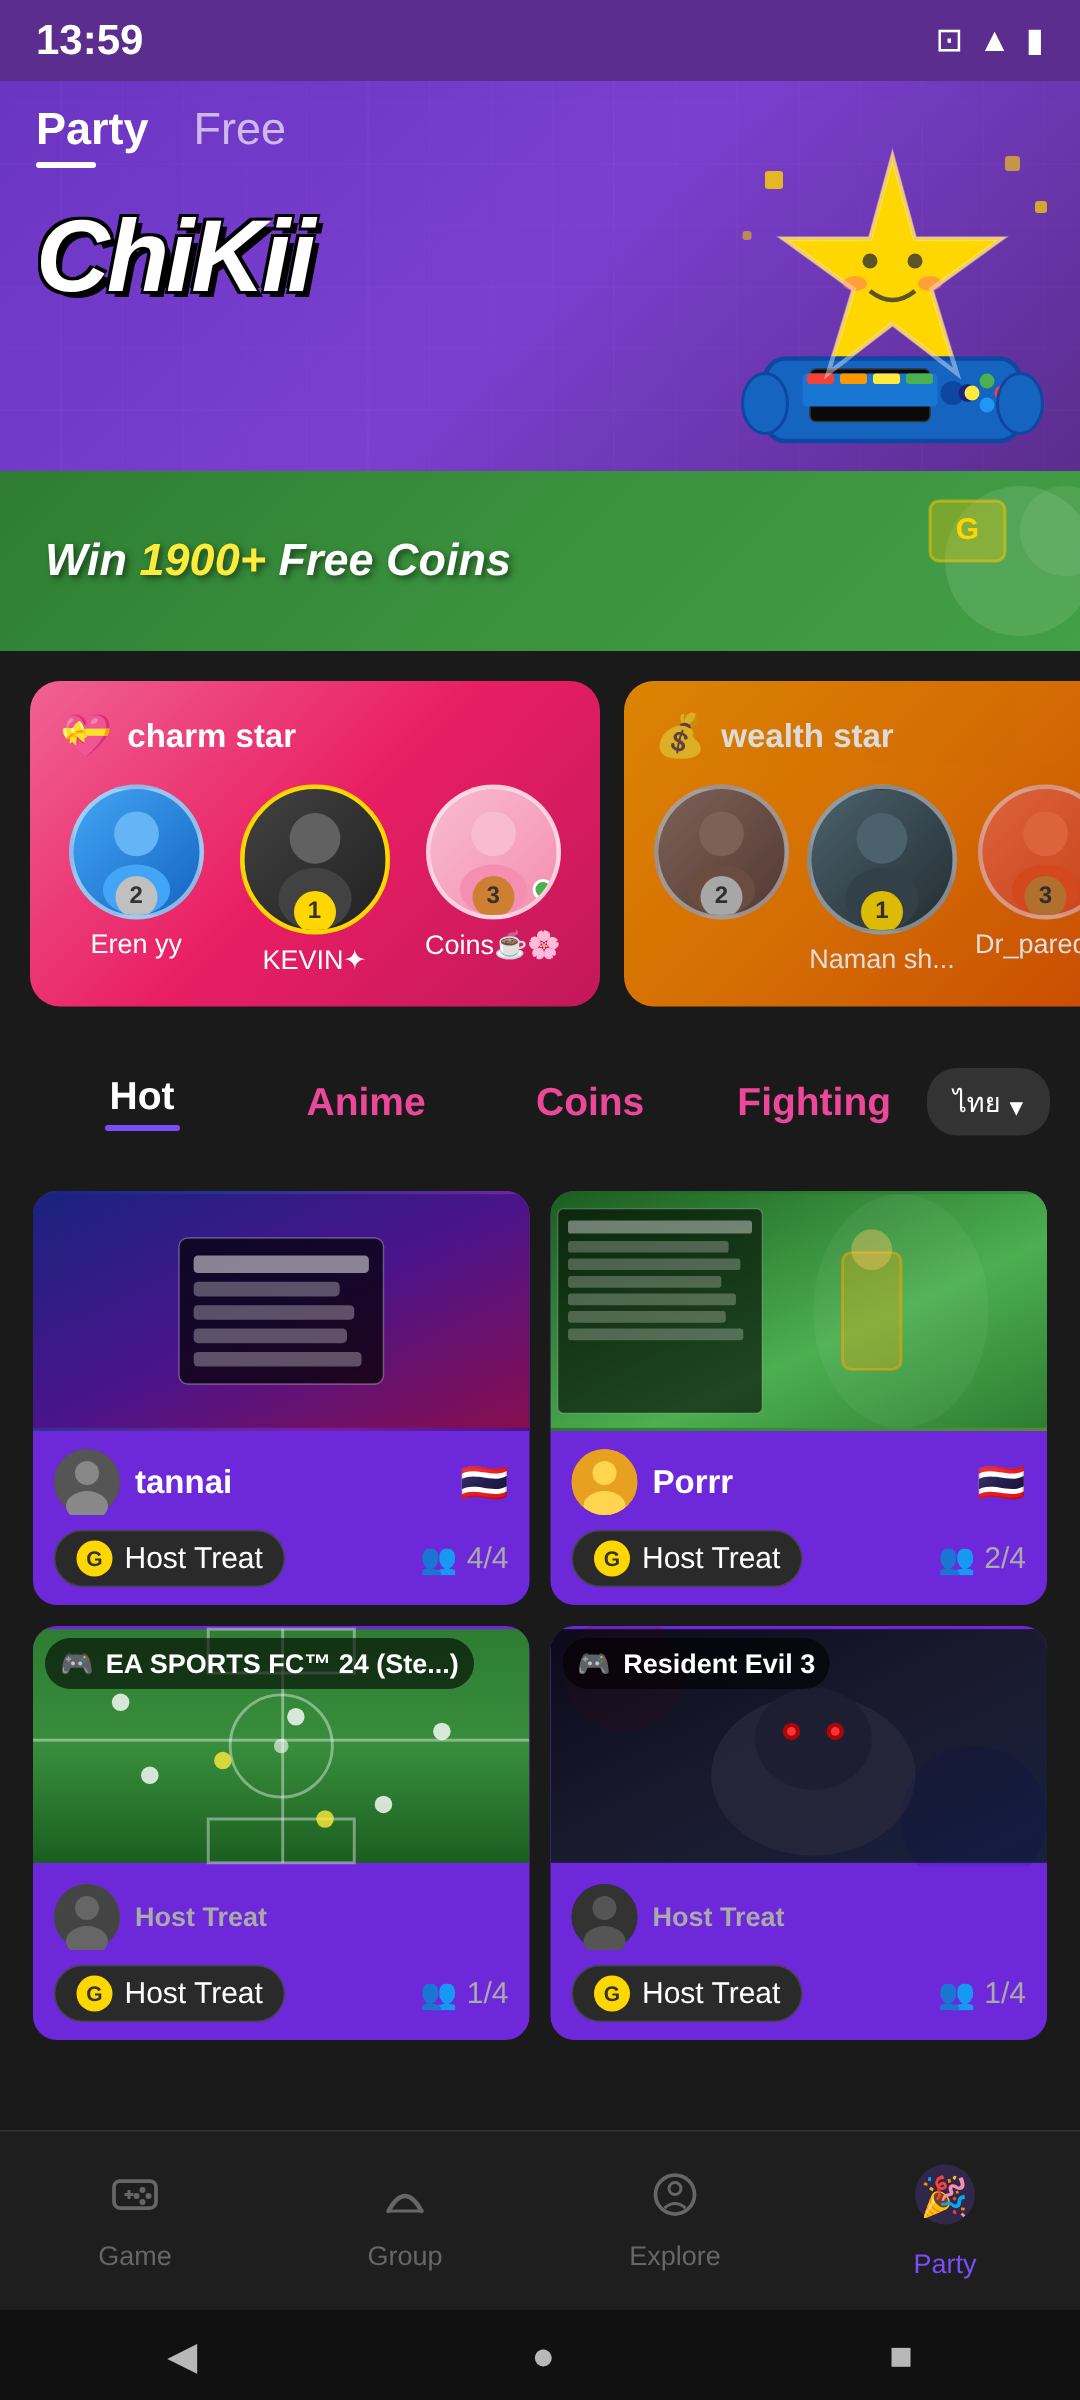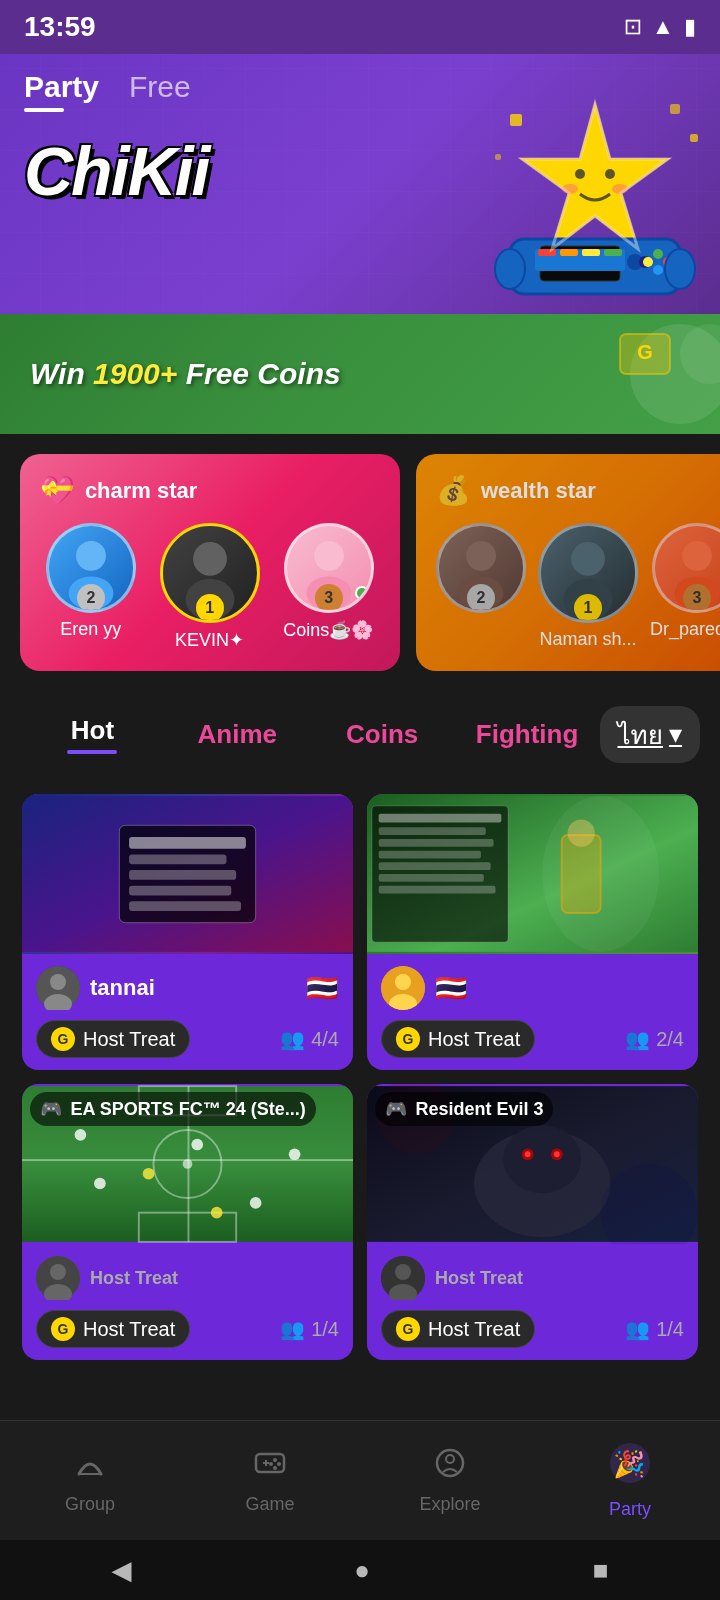--- a/index.html
+++ b/index.html
@@ -234,27 +234,26 @@
       width: 50px;
       height: 4px;
       background: #7c4dff;
       border-radius: 2px;
       margin: 4px auto 0;
     }
     .lang-btn {
       padding: 8px 18px;
       background: #333;
       border-radius: 20px;
-      font-size: 26px;
-      color: #fff;
-      display: flex;
-      align-items: center;
+      font-size: 18px;
+      color: #fff;
+      display: flex;
+      align-items: flex-end;
       gap: 6px;
       white-space: nowrap;
-      text-decoration: underline;
     }
 
     
     .game-grid {
       display: grid;
       grid-template-columns: 1fr 1fr;
       gap: 2px;
       padding: 10px 16px;
     }
     .game-card {
@@ -711,20 +710,21 @@
     </div>
     <div class="game-info">
       <div class="game-user-row">
         <div class="user-avatar-small" style="background:#e8a020;overflow:hidden;">
           <svg width="44" height="44" viewBox="0 0 44 44">
             <circle cx="22" cy="22" r="22" fill="#e8a020"></circle>
             <circle cx="22" cy="16" r="8" fill="#ffd54f"></circle>
             <ellipse cx="22" cy="38" rx="14" ry="10" fill="#ffd54f"></ellipse>
           </svg>
         </div>
+        <span class="user-name">Porrr</span>
         <span class="flag-icon">🇹🇭</span>
       </div>
       <div class="host-treat-row">
         <div class="host-treat-badge">
           <div class="host-treat-icon">G</div>
           <span class="host-treat-text">Host Treat</span>
         </div>
         <div class="player-count">
           <span>👥</span>
           <span>2/4</span>
@@ -842,46 +842,46 @@
         </div>
       </div>
     </div>
   </div>
 
 </div>
 
 <div class="bottom-content-spacer"></div>
 
 <div class="bottom-nav" style="bottom:60px;">
-  <div class="nav-item">
-    <span class="nav-icon">
-      <svg width="34" height="34" viewBox="0 0 34 34">
-        <path d="M6 28 Q17 8 28 28" stroke="#666" stroke-width="3" fill="none" stroke-linecap="round"></path>
-        <line x1="6" y1="28" x2="28" y2="28" stroke="#666" stroke-width="2"></line>
-      </svg>
-    </span>
-    <span class="nav-label">Group</span>
-  </div>
   <div class="nav-item">
     <span class="nav-icon">
       <svg width="34" height="34" viewBox="0 0 34 34">
         <rect x="3" y="8" width="28" height="18" rx="4" stroke="#666" stroke-width="2.5" fill="none"></rect>
         <line x1="10" y1="17" x2="16" y2="17" stroke="#666" stroke-width="2"></line>
         <line x1="13" y1="14" x2="13" y2="20" stroke="#666" stroke-width="2"></line>
         <circle cx="22" cy="14" r="2" fill="#666"></circle>
         <circle cx="26" cy="18" r="2" fill="#666"></circle>
         <circle cx="22" cy="22" r="2" fill="#666"></circle>
         <circle cx="18" cy="18" r="2" fill="#666"></circle>
       </svg>
     </span>
     <span class="nav-label">Game</span>
   </div>
   <div class="nav-item">
     <span class="nav-icon">
       <svg width="34" height="34" viewBox="0 0 34 34">
+        <path d="M6 28 Q17 8 28 28" stroke="#666" stroke-width="3" fill="none" stroke-linecap="round"></path>
+        <line x1="6" y1="28" x2="28" y2="28" stroke="#666" stroke-width="2"></line>
+      </svg>
+    </span>
+    <span class="nav-label">Group</span>
+  </div>
+  <div class="nav-item">
+    <span class="nav-icon">
+      <svg width="34" height="34" viewBox="0 0 34 34">
         <circle cx="17" cy="17" r="13" stroke="#666" stroke-width="2.5" fill="none"></circle>
         <circle cx="17" cy="13" r="4" stroke="#666" stroke-width="2" fill="none"></circle>
         <path d="M10 26 Q17 20 24 26" stroke="#666" stroke-width="2" fill="none"></path>
       </svg>
     </span>
     <span class="nav-label">Explore</span>
   </div>
   <div class="nav-item">
     <span class="nav-icon active">
       <svg width="44" height="44" viewBox="0 0 44 44">

